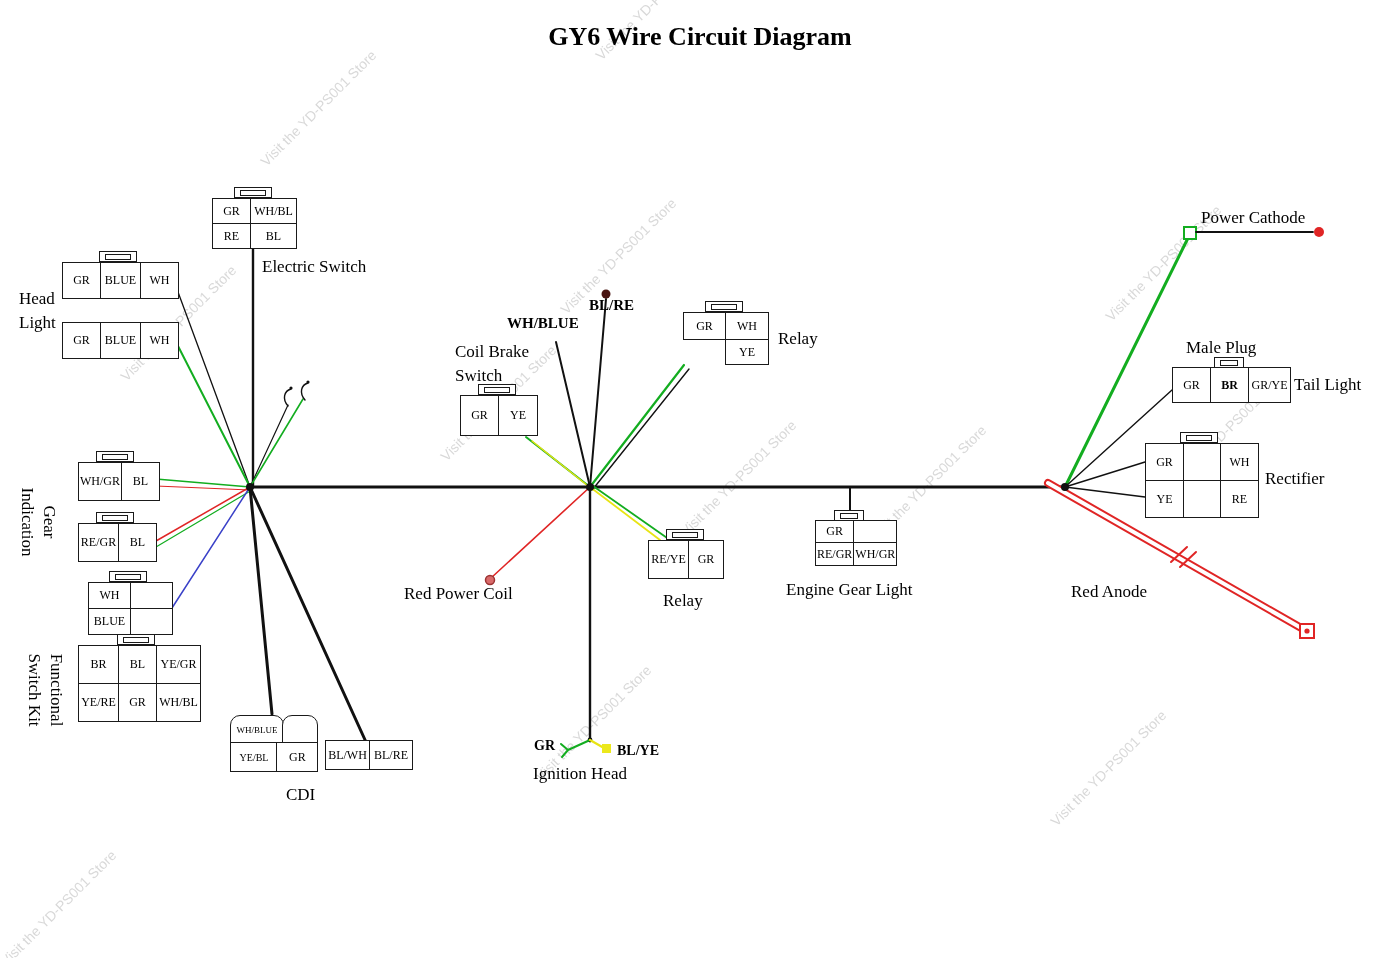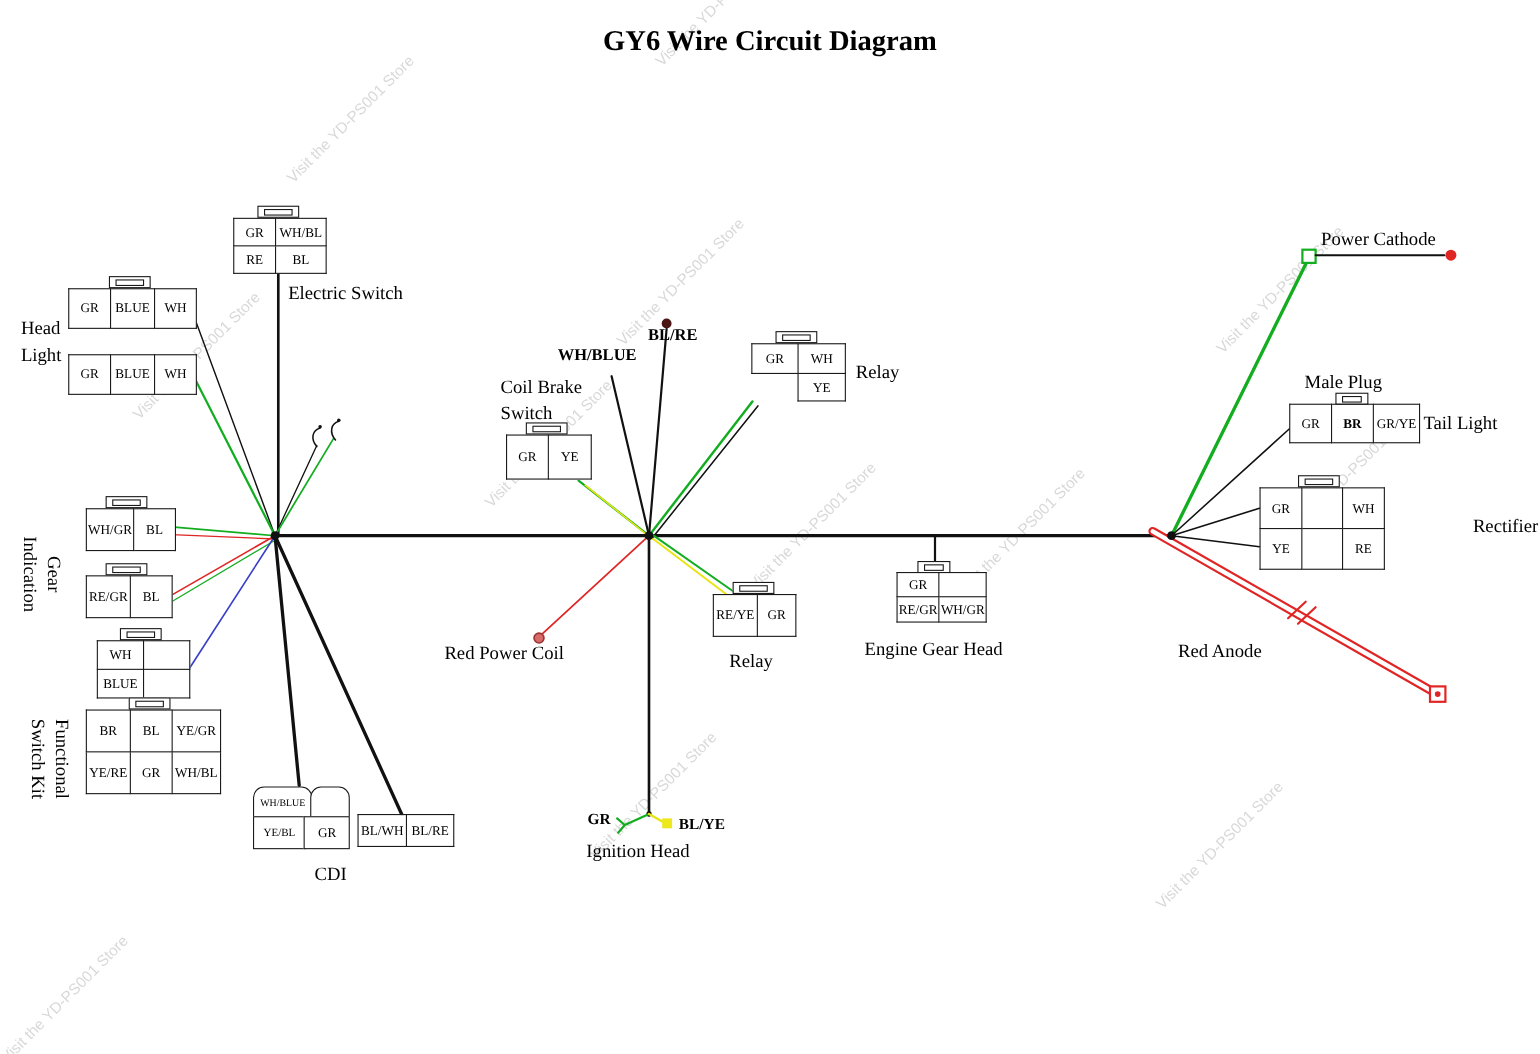--- a/index.html
+++ b/index.html
@@ -298,21 +298,21 @@
         <tr>
           <td style="width:37px;height:22px" class="fs11">GR</td>
         <td style="width:38px"></td>
         </tr>
     <tr>
           <td style="height:23px" class="fs9">RE/GR</td>
         <td class="fs9">WH/GR</td>
         </tr>
   </tbody>
     </table>
-  <div class="lbl" style="left:786px;top:578px">Engine Gear Head</div>
+  <div class="lbl" style="left:786px;top:578px">Engine Gear Light</div>
 
   <div class="lbl tiny" style="left:534px;top:738px">GR</div>
   <div class="lbl tiny" style="left:617px;top:743px">BL/YE</div>
   <div class="lbl" style="left:533px;top:762px">Ignition Head</div>
 
   <div class="lbl" style="left:1201px;top:206px">Power Cathode</div>
 
   <div class="lbl" style="left:1186px;top:336px">Male Plug</div>
   <div class="tab narrow" style="left:1214px;top:357px"></div>
   <table class="conn" style="left:1172px;top:367px">
@@ -334,18 +334,18 @@
         <td style="width:37px"></td>
         <td style="width:38px">WH</td>
         </tr>
     <tr>
           <td style="height:37px">YE</td>
         <td></td>
         <td>RE</td>
         </tr>
   </tbody>
     </table>
-  <div class="lbl" style="left:1339px;top:467px">Rectifier</div>
+  <div class="lbl" style="left:1265px;top:467px">Rectifier</div>
 
   <div class="lbl" style="left:1071px;top:580px">Red Anode</div>
 
 
 </div>
 
 </body></html>

